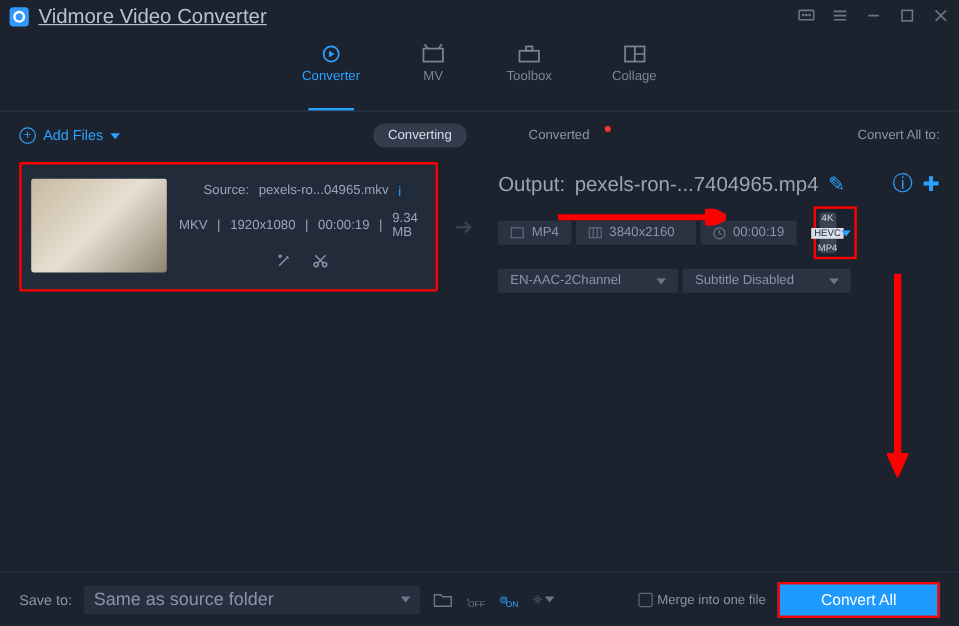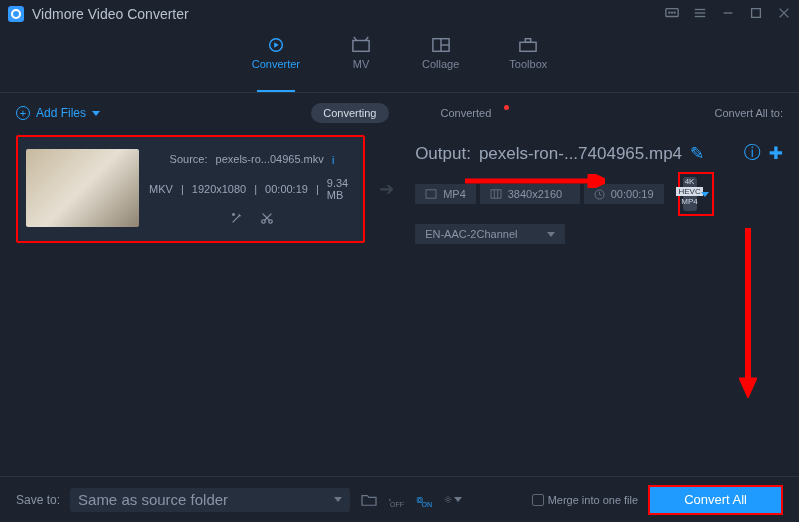--- a/index.html
+++ b/index.html
@@ -27,21 +27,21 @@
     position: relative;
   }
   .logo::after {
     content: "";
     position: absolute;
     width: 6px; height: 6px;
     border: 2px solid #fff;
     border-radius: 50%;
     top: 3px; left: 3px;
   }
-  .titlebar-title { font-size: 14px; color: #b8c2d0; flex: 1; }
+  .titlebar-title { font-size: 17px; color: #b8c2d0; flex: 1; text-decoration: underline; }
   .titlebar-btns { display: flex; gap: 14px; align-items: center; }
   .titlebar-btn { color: #6b7687; font-size: 12px; cursor: pointer; }
   .ico-svg { width: 14px; height: 14px; fill: none; stroke: #6b7687; stroke-width: 1.5; }
   .tabs-nav {
     display: flex;
     justify-content: center;
     gap: 50px;
     padding: 8px 0 0;
     height: 58px;
   }
@@ -161,21 +161,21 @@
     display:flex;
     align-items:center;
     gap:4px;
   }
   .format-badge {
     width:14px; height:34px;
     background:#3a4454;
     font-size:8px;
     color:#cfd6e2;
     display:flex; flex-direction:column;
-    align-items:center; justify-content:flex-start;
+    align-items:center; justify-content:space-between;
     gap:1px;
     border-radius:3px;
   }
   .vert-arrow {
     position:absolute;
     right:42px;
     width:18px;
     stroke:#ff0000; fill:#ff0000;
   }
   .footer {
@@ -268,32 +268,32 @@
   <div class="tab-item">
     <svg class="tab-ico" viewBox="0 0 24 20">
         <rect x="3" y="5" width="18" height="12"></rect>
         <line x1="7" y1="5" x2="4" y2="1"></line>
         <line x1="17" y1="5" x2="20" y2="1"></line>
       </svg>
     <span>MV</span>
   </div>
   <div class="tab-item">
     <svg class="tab-ico" viewBox="0 0 24 20">
+        <rect x="3" y="7" width="18" height="10"></rect>
+        <rect x="9" y="3" width="6" height="4"></rect>
+      </svg>
+    <span>Toolbox</span>
+  </div>
+  <div class="tab-item">
+    <svg class="tab-ico" viewBox="0 0 24 20">
         <rect x="3" y="3" width="18" height="14"></rect>
         <line x1="12" y1="3" x2="12" y2="17"></line>
         <line x1="12" y1="10" x2="21" y2="10"></line>
       </svg>
     <span>Collage</span>
-  </div>
-  <div class="tab-item">
-    <svg class="tab-ico" viewBox="0 0 24 20">
-        <rect x="3" y="7" width="18" height="10"></rect>
-        <rect x="9" y="3" width="6" height="4"></rect>
-      </svg>
-    <span>Toolbox</span>
   </div>
 </div>
 <div class="hr"></div>
 
 <div class="toolbar">
   <div class="add-files">
     <span class="plus-circle">+</span>
     <span>Add Files</span>
     <span class="tri-down"></span>
   </div>
@@ -391,20 +391,24 @@
       <svg class="red-arrow" viewBox="0 0 140 14">
         <line class="red-arrow-line" x1="0" y1="7" x2="125" y2="7"></line>
         <polygon class="red-arrow-line" points="125,0 140,7 125,14"></polygon>
       </svg>
     </div>
     <div class="out-line2">
       <div class="cell sel" style="min-width:150px">
         <span>EN-AAC-2Channel</span>
         <span class="tri-down grey"></span>
       </div>
+      <div class="cell sel" style="min-width:140px">
+        <span>Subtitle Disabled</span>
+        <span class="tri-down grey"></span>
+      </div>
     </div>
   </div>
 </div>
 
 <svg class="vert-arrow" style="top:228px;height:170px" viewBox="0 0 18 170">
   <line x1="9" y1="0" x2="9" y2="152" stroke="#ff0000" stroke-width="6"></line>
   <polygon points="0,150 18,150 9,170" fill="#ff0000"></polygon>
 </svg>
 
 <div class="footer">

